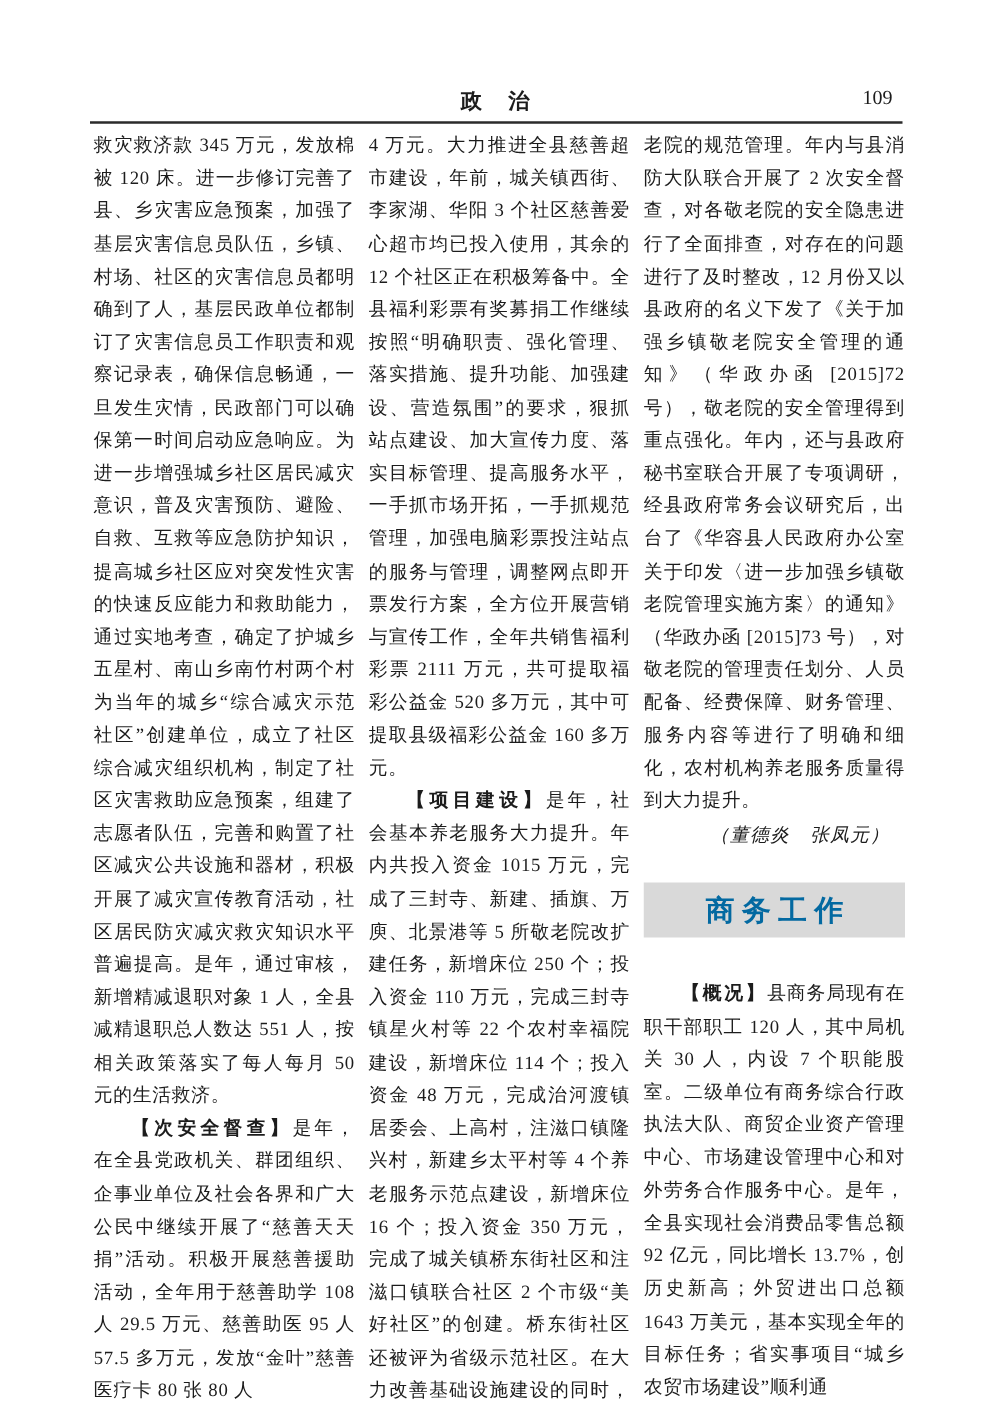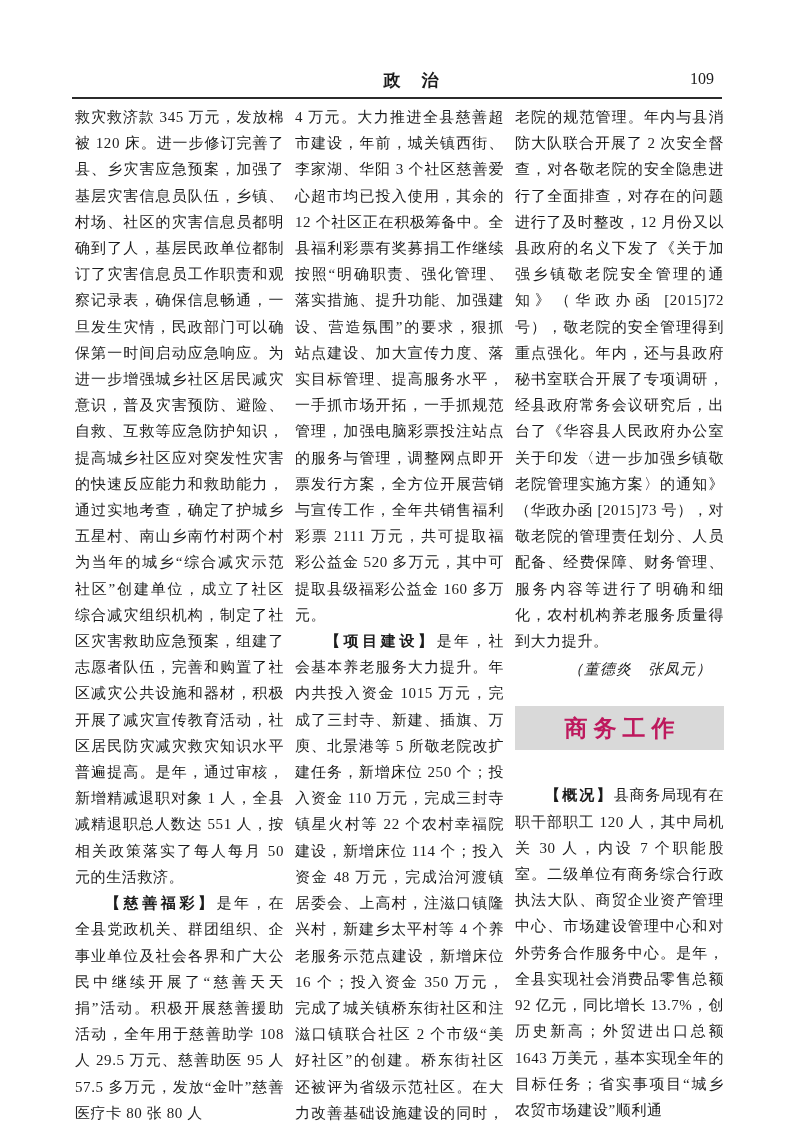--- a/index.html
+++ b/index.html
@@ -7,21 +7,21 @@
     position:relative;
     width:793px; height:1122px;
     background:#ffffff;
     overflow:hidden;
     font-family:"Liberation Serif","DejaVu Serif",serif;
     color:#1c1c1c;
   }
   .running-header { position:absolute; top:66px; left:72px; right:71px; height:30px; }
   .header-title {
     position:absolute; left:50%; transform:translateX(-50%); top:3px;
-    font-weight:bold; font-size:17px; letter-spacing:2px; white-space:nowrap;margin-left:15px;
+    font-weight:bold; font-size:17px; letter-spacing:2px; white-space:nowrap;
   }
   .page-number { position:absolute; right:8px; top:4px; font-size:16px; }
   .header-rule { position:absolute; left:72px; right:71px; top:97px; border-top:2px solid #2b2b2b; height:0; }
   .columns { position:absolute; left:75px; top:104px; width:648px; display:flex; gap:11px; }
   .col { width:209px; flex:0 0 209px; }
   p.para {
     margin:0; font-size:15px; line-height:26.2px;
     text-align:justify; letter-spacing:0.6px;
   }
   p.cont { text-indent:0; }
@@ -33,38 +33,38 @@
   .signature {
     margin:2px 0 0 0; text-align:right; padding-right:12px;
     font-style:italic; font-size:15px; line-height:26.2px; letter-spacing:1px;
   }
   .section-box {
     background:#d9d9d9; margin:24px 0 32px 0; height:44px;
     display:flex; align-items:center; justify-content:center;
   }
   .section-title {
     font-family:"Liberation Sans","DejaVu Sans",sans-serif;
-    font-weight:bold; font-size:23px; letter-spacing:6px; color:#be185d;
+    font-weight:bold; font-size:23px; letter-spacing:6px; color:#0369a1;
     text-indent:6px;
   }
 </style>
 </head>
 <body>
 
 <div class="page">
   <div class="running-header">
     <span class="header-title">政　治</span>
     <span class="page-number">109</span>
   </div>
   <div class="header-rule"></div>
 
   <div class="columns">
     <div class="col">
         <p class="para cont">救灾救济款 345 万元，发放棉被 120 床。进一步修订完善了县、乡灾害应急预案，加强了基层灾害信息员队伍，乡镇、村场、社区的灾害信息员都明确到了人，基层民政单位都制订了灾害信息员工作职责和观察记录表，确保信息畅通，一旦发生灾情，民政部门可以确保第一时间启动应急响应。为进一步增强城乡社区居民减灾意识，普及灾害预防、避险、自救、互救等应急防护知识，提高城乡社区应对突发性灾害的快速反应能力和救助能力，通过实地考查，确定了护城乡五星村、南山乡南竹村两个村为当年的城乡“综合减灾示范社区”创建单位，成立了社区综合减灾组织机构，制定了社区灾害救助应急预案，组建了志愿者队伍，完善和购置了社区减灾公共设施和器材，积极开展了减灾宣传教育活动，社区居民防灾减灾救灾知识水平普遍提高。是年，通过审核，新增精减退职对象 1 人，全县减精退职总人数达 551 人，按相关政策落实了每人每月 50 元的生活救济。</p>
-        <p class="para entry"><span class="entry-head">【慈善福彩】</span><span>是年，在全县党政机关、群团组织、企事业单位及社会各界和广大公民中继续开展了“慈善天天捐”活动。积极开展慈善援助活动，全年用于慈善助学 108 人 29.5 万元、慈善助医 95 人 57.5 多万元，发放“金叶”慈善医疗卡 80 张 80 人</span></p>
+        <p class="para entry"><span class="entry-head">【次安全督查】</span><span>是年，在全县党政机关、群团组织、企事业单位及社会各界和广大公民中继续开展了“慈善天天捐”活动。积极开展慈善援助活动，全年用于慈善助学 108 人 29.5 万元、慈善助医 95 人 57.5 多万元，发放“金叶”慈善医疗卡 80 张 80 人</span></p>
       </div>
     <div class="col">
         <p class="para cont">4 万元。大力推进全县慈善超市建设，年前，城关镇西街、李家湖、华阳 3 个社区慈善爱心超市均已投入使用，其余的 12 个社区正在积极筹备中。全县福利彩票有奖募捐工作继续按照“明确职责、强化管理、落实措施、提升功能、加强建设、营造氛围”的要求，狠抓站点建设、加大宣传力度、落实目标管理、提高服务水平，一手抓市场开拓，一手抓规范管理，加强电脑彩票投注站点的服务与管理，调整网点即开票发行方案，全方位开展营销与宣传工作，全年共销售福利彩票 2111 万元，共可提取福彩公益金 520 多万元，其中可提取县级福彩公益金 160 多万元。</p>
         <p class="para entry"><span class="entry-head">【项目建设】</span><span>是年，社会基本养老服务大力提升。年内共投入资金 1015 万元，完成了三封寺、新建、插旗、万庾、北景港等 5 所敬老院改扩建任务，新增床位 250 个；投入资金 110 万元，完成三封寺镇星火村等 22 个农村幸福院建设，新增床位 114 个；投入资金 48 万元，完成治河渡镇居委会、上高村，注滋口镇隆兴村，新建乡太平村等 4 个养老服务示范点建设，新增床位 16 个；投入资金 350 万元，完成了城关镇桥东街社区和注滋口镇联合社区 2 个市级“美好社区”的创建。桥东街社区还被评为省级示范社区。在大力改善基础设施建设的同时，我们还积极强化敬</span></p>
       </div>
     <div class="col">
         <p class="para cont">老院的规范管理。年内与县消防大队联合开展了 2 次安全督查，对各敬老院的安全隐患进行了全面排查，对存在的问题进行了及时整改，12 月份又以县政府的名义下发了《关于加强乡镇敬老院安全管理的通知》（华政办函 [2015]72 号），敬老院的安全管理得到重点强化。年内，还与县政府秘书室联合开展了专项调研，经县政府常务会议研究后，出台了《华容县人民政府办公室关于印发〈进一步加强乡镇敬老院管理实施方案〉的通知》（华政办函 [2015]73 号），对敬老院的管理责任划分、人员配备、经费保障、财务管理、服务内容等进行了明确和细化，农村机构养老服务质量得到大力提升。</p>
         <p class="signature">（董德炎　张凤元）</p>
         <div class="section-box">
           <span class="section-title">商务工作</span>

